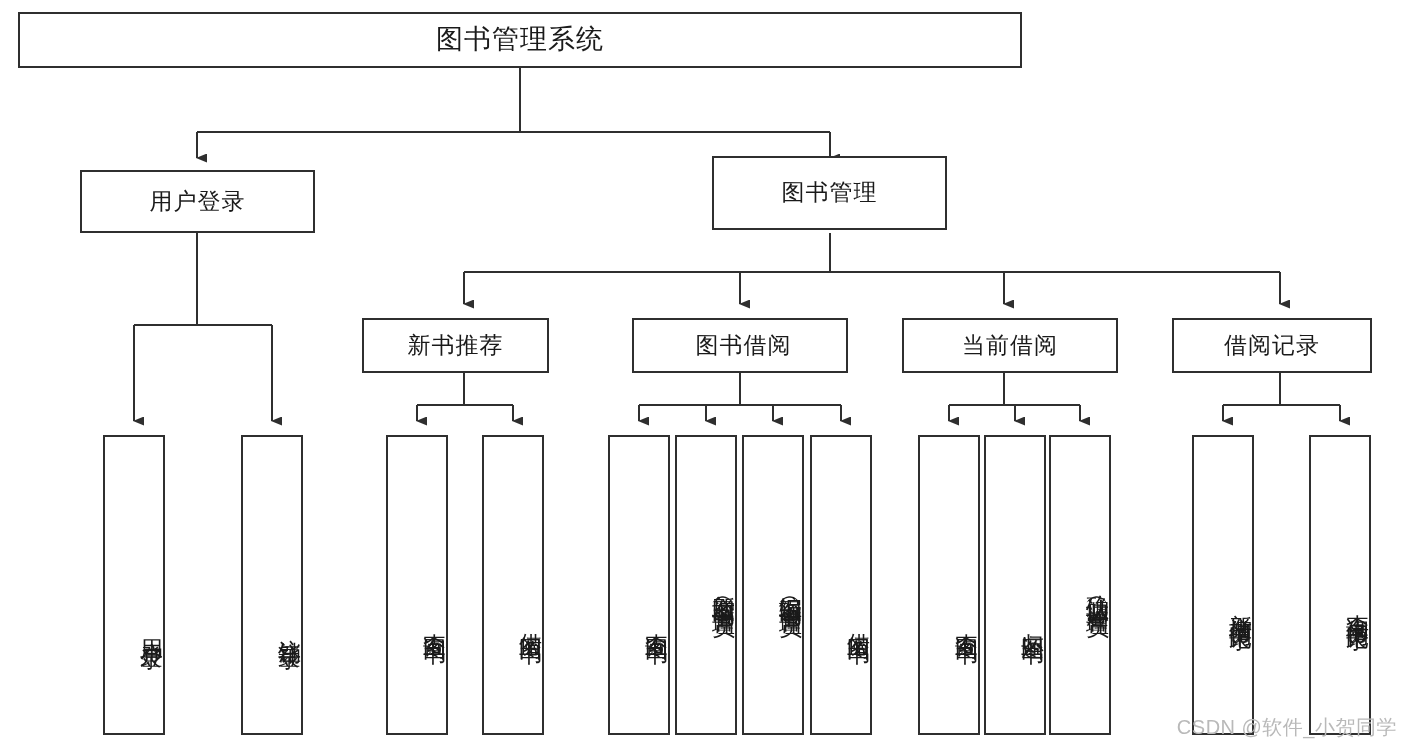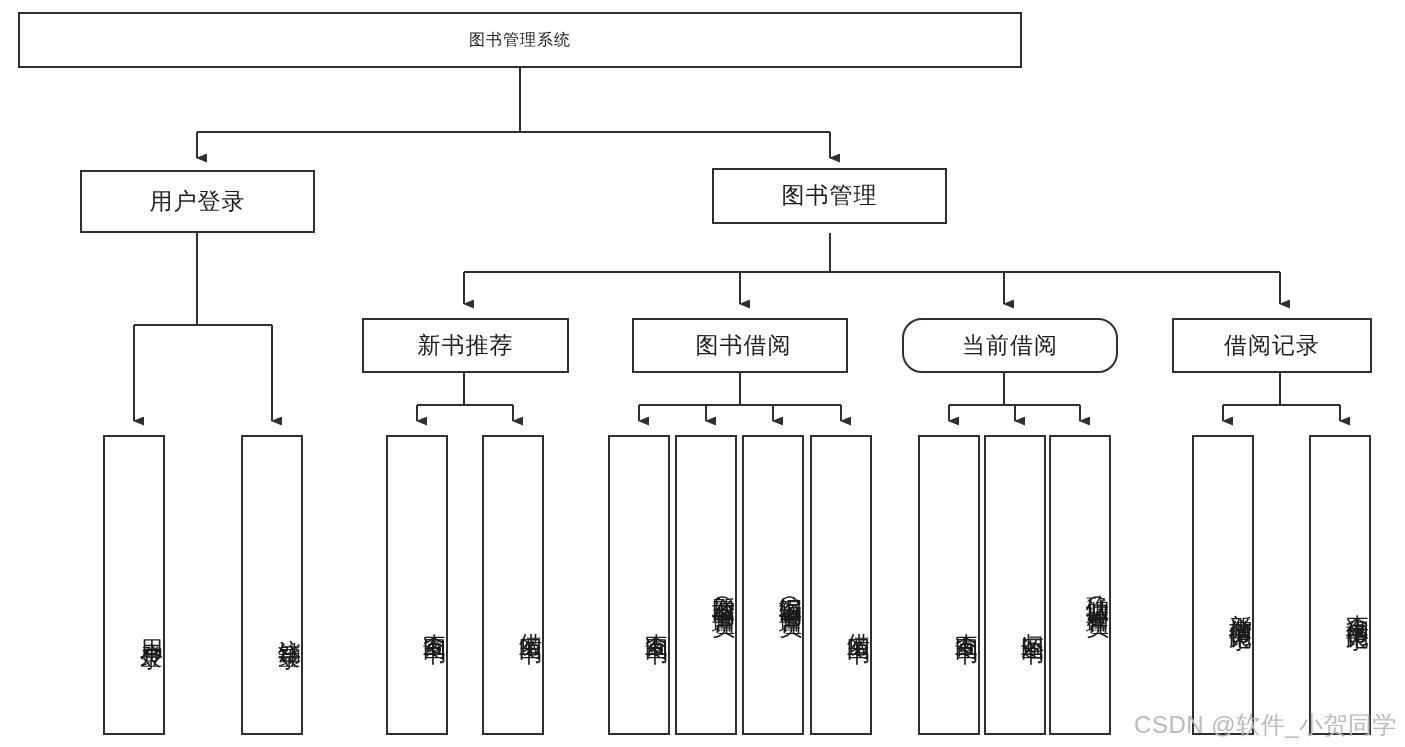--- a/index.html
+++ b/index.html
@@ -37,21 +37,21 @@
     align-items: center;
     justify-content: center;
     overflow: hidden;
   }
   .node.horizontal {
     font-size: 23px;
     letter-spacing: 1px;
     line-height: 1.1;
   }
   .node.root {
-    font-size: 16px;
+    font-size: 27px;
   }
   .node.vertical {
     font-size: 23px;
     writing-mode: vertical-rl;
     text-orientation: upright;
     letter-spacing: 3px;
     align-items: flex-start;
     justify-content: center;
     padding-top: 6px;
     line-height: 1.0;
@@ -59,21 +59,21 @@
   .node.vertical .vtext {
     writing-mode: vertical-rl;
     text-orientation: upright;
     display: block;
     white-space: nowrap;
   }
   #watermark {
     position: absolute;
     right: 8px;
     bottom: 6px;
-    font-size: 24px;
+    font-size: 20px;
     color: #b9b9b9;
     letter-spacing: 0.5px;
     white-space: nowrap;
     pointer-events: none;
   }
 </style>
 </head>
 <body>
 
 <div id="diagram-root">
@@ -132,33 +132,33 @@
   </svg>
 
   <div class="node root horizontal" style="left:18px; top:12px; width:1004px; height:56px;">
     <span>图书管理系统</span>
   </div>
 
   <div class="node horizontal" style="left:80px; top:170px; width:235px; height:63px;">
     <span>用户登录</span>
   </div>
 
-  <div class="node horizontal" style="left:712px; top:168px; width:235px; height:56px;">
+  <div class="node horizontal" style="left:712px; top:156px; width:235px; height:74px;">
     <span>图书管理</span>
   </div>
 
-  <div class="node horizontal" style="left:362px; top:318px; width:207px; height:55px;">
+  <div class="node horizontal" style="left:362px; top:318px; width:187px; height:55px;">
     <span>新书推荐</span>
   </div>
 
   <div class="node horizontal" style="left:632px; top:318px; width:216px; height:55px;padding-left:7px;">
     <span>图书借阅</span>
   </div>
 
-  <div class="node horizontal" style="left:902px; top:318px; width:216px; height:55px;border-radius:20px;">
+  <div class="node horizontal" style="left:902px; top:318px; width:216px; height:55px;">
     <span>当前借阅</span>
   </div>
 
   <div class="node horizontal" style="left:1172px; top:318px; width:200px; height:55px;">
     <span>借阅记录</span>
   </div>
 
   <div class="node vertical" style="left:103px; top:435px; width:62px; height:300px; padding-top:84px;">
     <span class="vtext">用户登录</span>
   </div>

